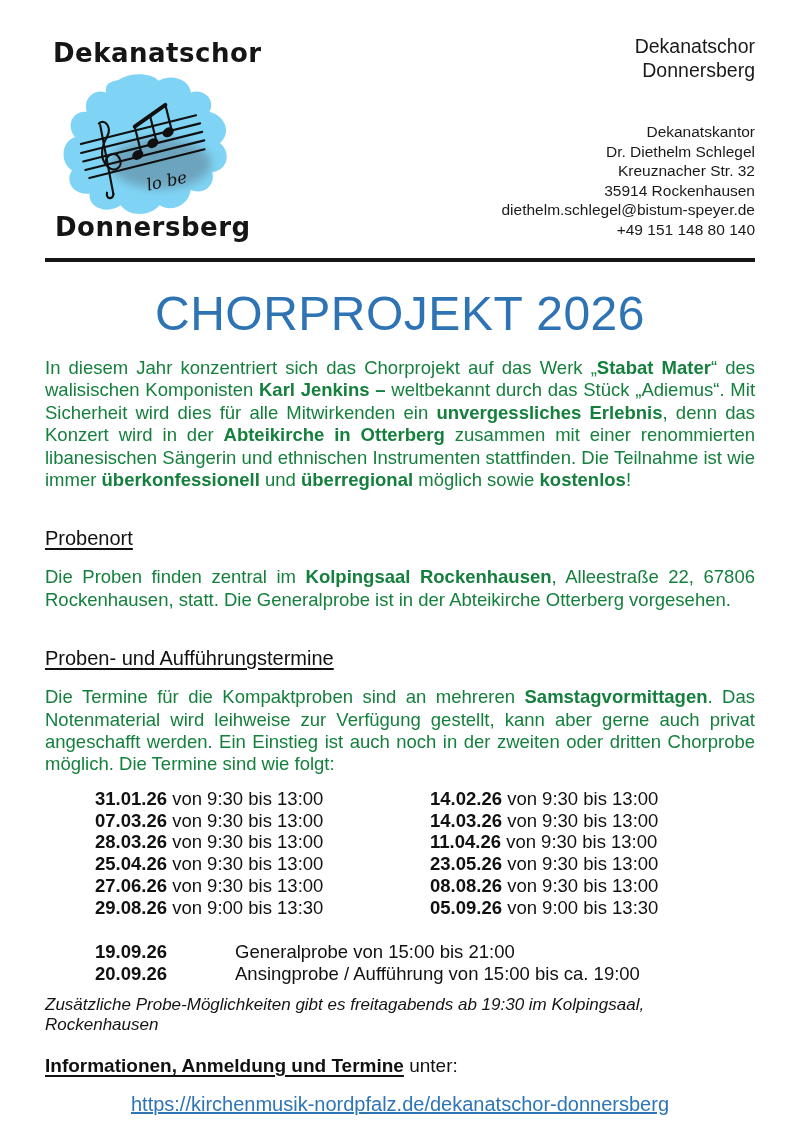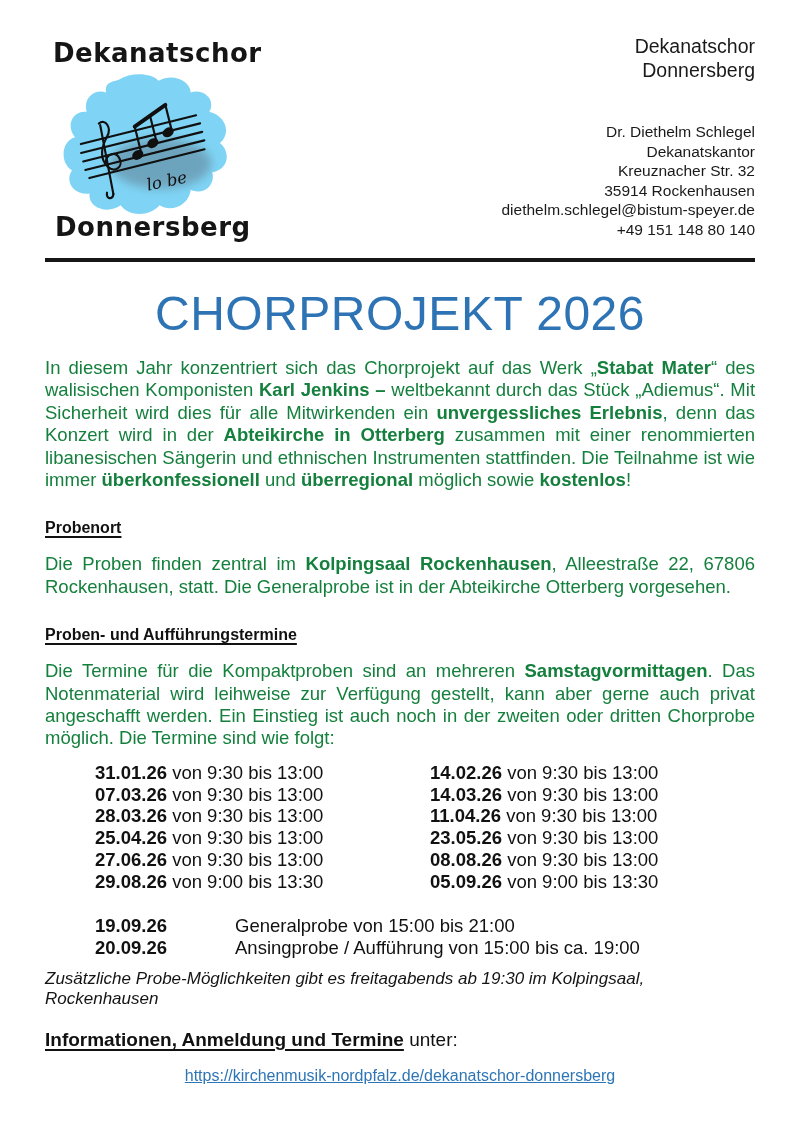--- a/index.html
+++ b/index.html
@@ -33,43 +33,43 @@
   .title {
     text-align:center; margin-top:24px;
     font-size:48px; font-weight:400; letter-spacing:0.5px;
   }
   
   .para {
     font-size:18.5px; line-height:22.4px; text-align:justify; margin-top:16px;
     color:#15803d;
   }
   .section-heading {
-    margin-top:28px;
-    font-size:16px; font-weight:bold;
+    margin-top:36px;
+    font-size:20px; font-weight:normal;
     text-decoration:underline;
     text-underline-offset:3px;
     text-decoration-thickness:2px;
   }
   .sched { margin-top:12px; font-size:18.5px; line-height:21.8px; }
   .sched-row { display:flex; }
   .sched-cell { padding-left:50px; width:335px; }
   .sched-cell.right { width:auto; }
   .b { font-weight:bold; }
   .special-block { margin-top:22px; }
   .special-row { display:flex; font-size:18.5px; line-height:22px; }
   .special-date { padding-left:50px; width:190px; font-weight:bold; }
   .note { margin-top:10px; font-size:17px; font-style:italic; color:#141414; }
   
   .info-line { text-align:left; margin-top:20px; font-size:19px; }
   .info-strong {
     font-weight:bold; text-decoration:underline;
     text-underline-offset:3px; text-decoration-thickness:2px;
   }
   .link-line { text-align:center; margin-top:16px; }
-  .url-link { font-size:16px; text-decoration:underline; cursor:pointer; }
+  .url-link { font-size:20px; text-decoration:underline; cursor:pointer; }
 </style>
 </head>
 <body>
 
 <div class="page">
 
   <div class="header">
 
     <div class="logo-col">
       <div class="logo-word top">Dekanatschor</div>
@@ -112,22 +112,22 @@
         <text x="92" y="124" font-size="17" font-style="italic" font-family="DejaVu Serif, serif" fill="#101010" transform="rotate(-12 92 124)">lo be</text>
       </svg>
 
       <div class="logo-word bottom">Donnersberg</div>
     </div>
 
     <div class="addr-col">
       <div class="org-line">Dekanatschor</div>
       <div class="org-line">Donnersberg</div>
       <div class="contact-block">
+        <div class="contact-line">Dekanatskantor</div>
         <div class="contact-line">Dr. Diethelm Schlegel</div>
-        <div class="contact-line">Dekanatskantor</div>
         <div class="contact-line">Kreuznacher Str. 32</div>
         <div class="contact-line">35914 Rockenhausen</div>
         <div class="contact-line">diethelm.schlegel@bistum-speyer.de</div>
         <div class="contact-line">+49 151 148 80 140</div>
       </div>
     </div>
   </div>
 
   <hr class="divider">
 

